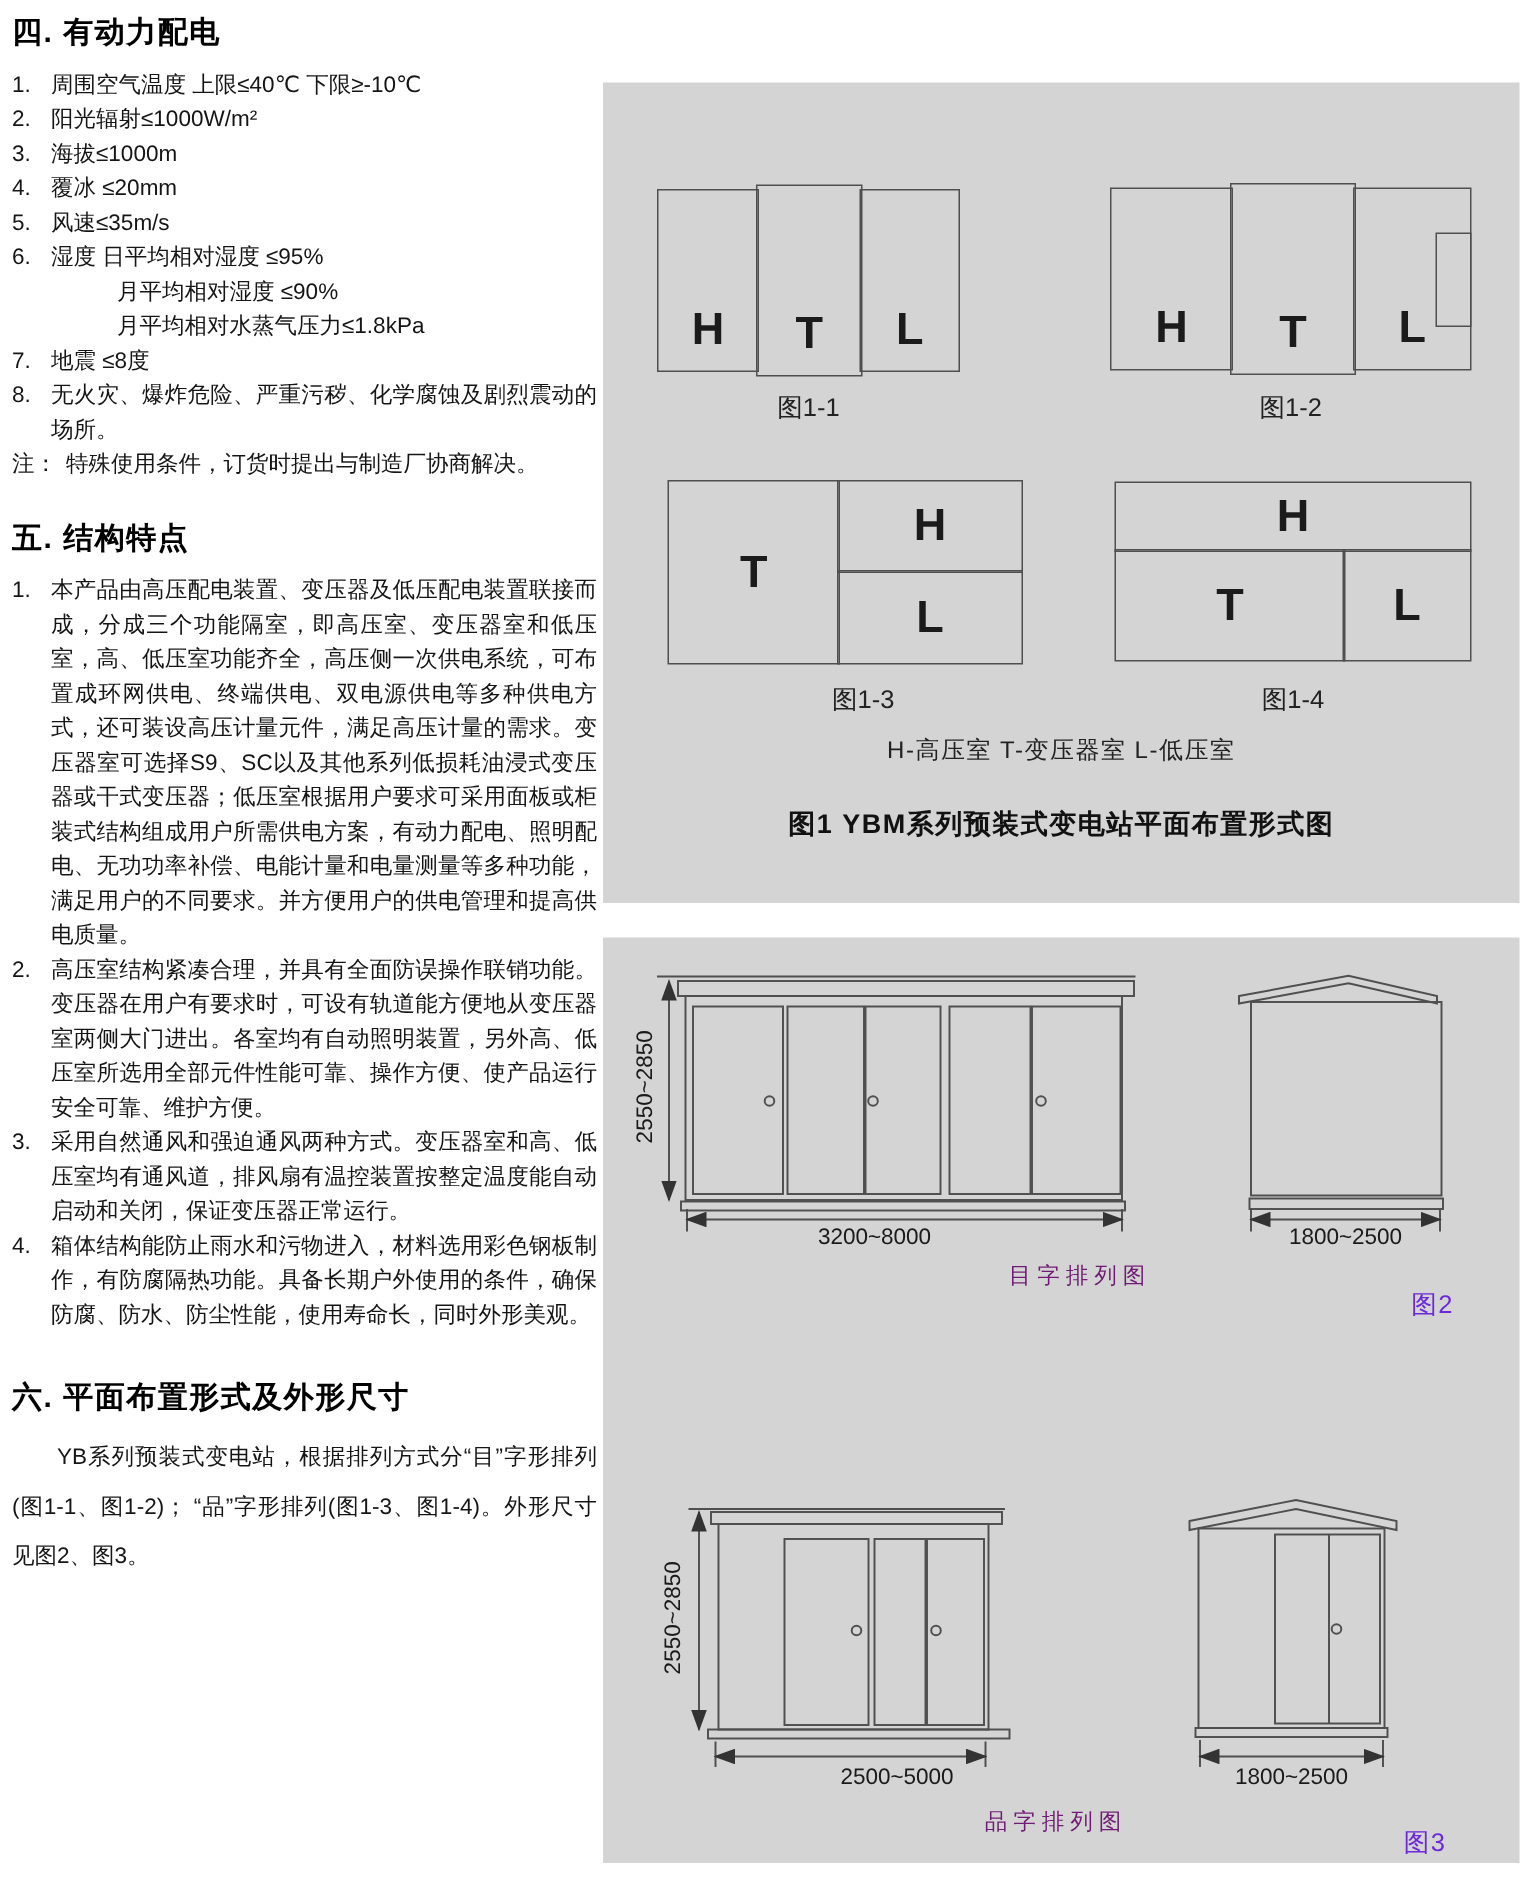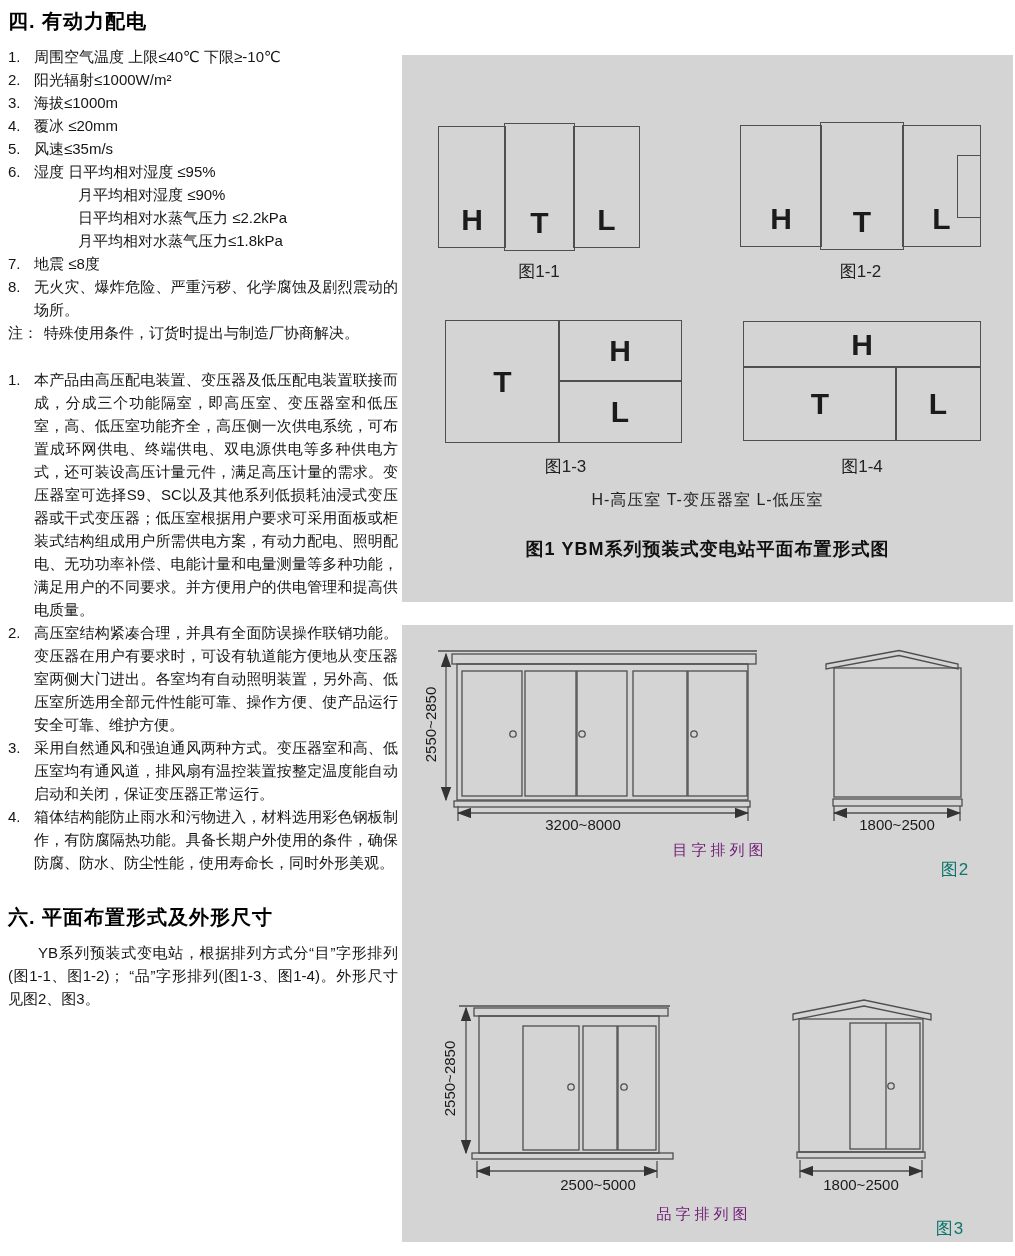--- a/index.html
+++ b/index.html
@@ -12,41 +12,41 @@
   .leftcol{position:absolute;left:8px;top:8px;width:390px;}
   .sec-heading{font-size:20px;font-weight:bold;color:#000;margin:0 0 10px 0;letter-spacing:1px;}
   .s4-list{font-size:15px;line-height:23px;}
   .item{position:relative;padding-left:26px;margin:0;text-align:justify;}
   .item .num{position:absolute;left:0;top:0;}
   .item.note{padding-left:36px;}
   .sub-line{padding-left:44px;}
   .s5{margin-top:24px;}
   .s5 .item{margin:0;}
   .s6{margin-top:30px;}
-  .s6 p{margin:8px 0 0 0;font-size:15px;line-height:23px;text-indent:2em;text-align:justify;}
+  .s6 p{margin:8px 0 0 0;font-size:15px;line-height:33px;text-indent:2em;text-align:justify;}
   
   .panel{position:absolute;left:402px;width:611px;background:#d4d4d4;}
   #panel1{top:55px;height:547px;}
   #panel2{top:625px;height:617px;}
   
   .diag{position:absolute;}
   .cell{position:absolute;border:1.5px solid #4f4f4f;box-sizing:border-box;
         display:flex;justify-content:center;}
   .cell.bottom{align-items:flex-end;padding-bottom:12px;}
   .cell.middle{align-items:center;}
   .cell-letter{font-size:30px;font-weight:bold;color:#1b1b1b;line-height:1;}
   .notch{position:absolute;border:1.2px solid #4f4f4f;box-sizing:border-box;}
   .fig-caption{position:absolute;font-size:17px;color:#222;text-align:center;}
   .legend{position:absolute;left:0;width:611px;text-align:center;font-size:16px;color:#222;letter-spacing:1px;}
   .fig1-title{position:absolute;left:0;width:611px;text-align:center;font-size:18px;font-weight:bold;color:#111;letter-spacing:1px;}
   
   .dimtext{position:absolute;font-size:15px;color:#1a1a1a;text-align:center;}
   .rot{transform:rotate(-90deg);transform-origin:center center;}
   .drawlabel{position:absolute;font-size:15px;color:#701a75;text-align:center;letter-spacing:4px;}
-  .figlabel{position:absolute;font-size:17px;color:#0f766e;text-align:center;letter-spacing:1px;}
+  .figlabel{position:absolute;font-size:17px;color:#6d28d9;text-align:center;letter-spacing:1px;}
   svg{position:absolute;left:0;top:0;}
 </style>
 </head>
 <body>
 
 <div class="leftcol">
 
   <div class="sec-heading">四. 有动力配电</div>
 
   <div class="s4-list">
@@ -67,38 +67,38 @@
       <span>覆冰 ≤20mm</span>
     </div>
     <div class="item">
       <span class="num">5.</span>
       <span>风速≤35m/s</span>
     </div>
     <div class="item">
       <span class="num">6.</span>
       <span>湿度 日平均相对湿度 ≤95%</span>
       <div class="sub-line">月平均相对湿度 ≤90%</div>
-      <div class="sub-line">日平均相对水蒸气压力 ≤2.2kPa</div>
       <div class="sub-line">月平均相对水蒸气压力≤1.8kPa</div>
     </div>
     <div class="item">
       <span class="num">7.</span>
       <span>地震  ≤8度</span>
     </div>
     <div class="item">
       <span class="num">8.</span>
       <span>无火灾、爆炸危险、严重污秽、化学腐蚀及剧烈震动的场所。</span>
     </div>
     <div class="item note">
       <span class="num">注：</span>
       <span>特殊使用条件，订货时提出与制造厂协商解决。</span>
     </div>
   </div>
 
   <div class="s5">
+    <div class="sec-heading">五. 结构特点</div>
     <div class="s4-list">
       <div class="item">
         <span class="num">1.</span>
         <span>本产品由高压配电装置、变压器及低压配电装置联接而成，分成三个功能隔室，即高压室、变压器室和低压室，高、低压室功能齐全，高压侧一次供电系统，可布置成环网供电、终端供电、双电源供电等多种供电方式，还可装设高压计量元件，满足高压计量的需求。变压器室可选择S9、SC以及其他系列低损耗油浸式变压器或干式变压器；低压室根据用户要求可采用面板或柜装式结构组成用户所需供电方案，有动力配电、照明配电、无功功率补偿、电能计量和电量测量等多种功能，满足用户的不同要求。并方便用户的供电管理和提高供电质量。</span>
       </div>
       <div class="item">
         <span class="num">2.</span>
         <span>高压室结构紧凑合理，并具有全面防误操作联销功能。变压器在用户有要求时，可设有轨道能方便地从变压器室两侧大门进出。各室均有自动照明装置，另外高、低压室所选用全部元件性能可靠、操作方便、使产品运行安全可靠、维护方便。</span>
       </div>
       <div class="item">
@@ -151,21 +151,21 @@
     <div class="cell middle" style="left:0;top:0;width:115px;height:123px;">
       <span class="cell-letter">T</span>
     </div>
     <div class="cell middle" style="left:113px;top:0;width:124px;height:62px;">
       <span class="cell-letter">H</span>
     </div>
     <div class="cell middle" style="left:113px;top:60px;width:124px;height:63px;">
       <span class="cell-letter">L</span>
     </div>
   </div>
-  <div class="fig-caption" style="left:45px;top:400px;width:237px;">图1-3</div>
+  <div class="fig-caption" style="left:55px;top:400px;width:237px;">图1-3</div>
 
   <div class="diag" style="left:341px;top:266px;width:238px;height:120px;">
     <div class="cell middle" style="left:0;top:0;width:238px;height:47px;">
       <span class="cell-letter">H</span>
     </div>
     <div class="cell middle" style="left:0;top:45px;width:154px;height:75px;">
       <span class="cell-letter">T</span>
     </div>
     <div class="cell middle" style="left:152px;top:45px;width:86px;height:75px;">
       <span class="cell-letter">L</span>

